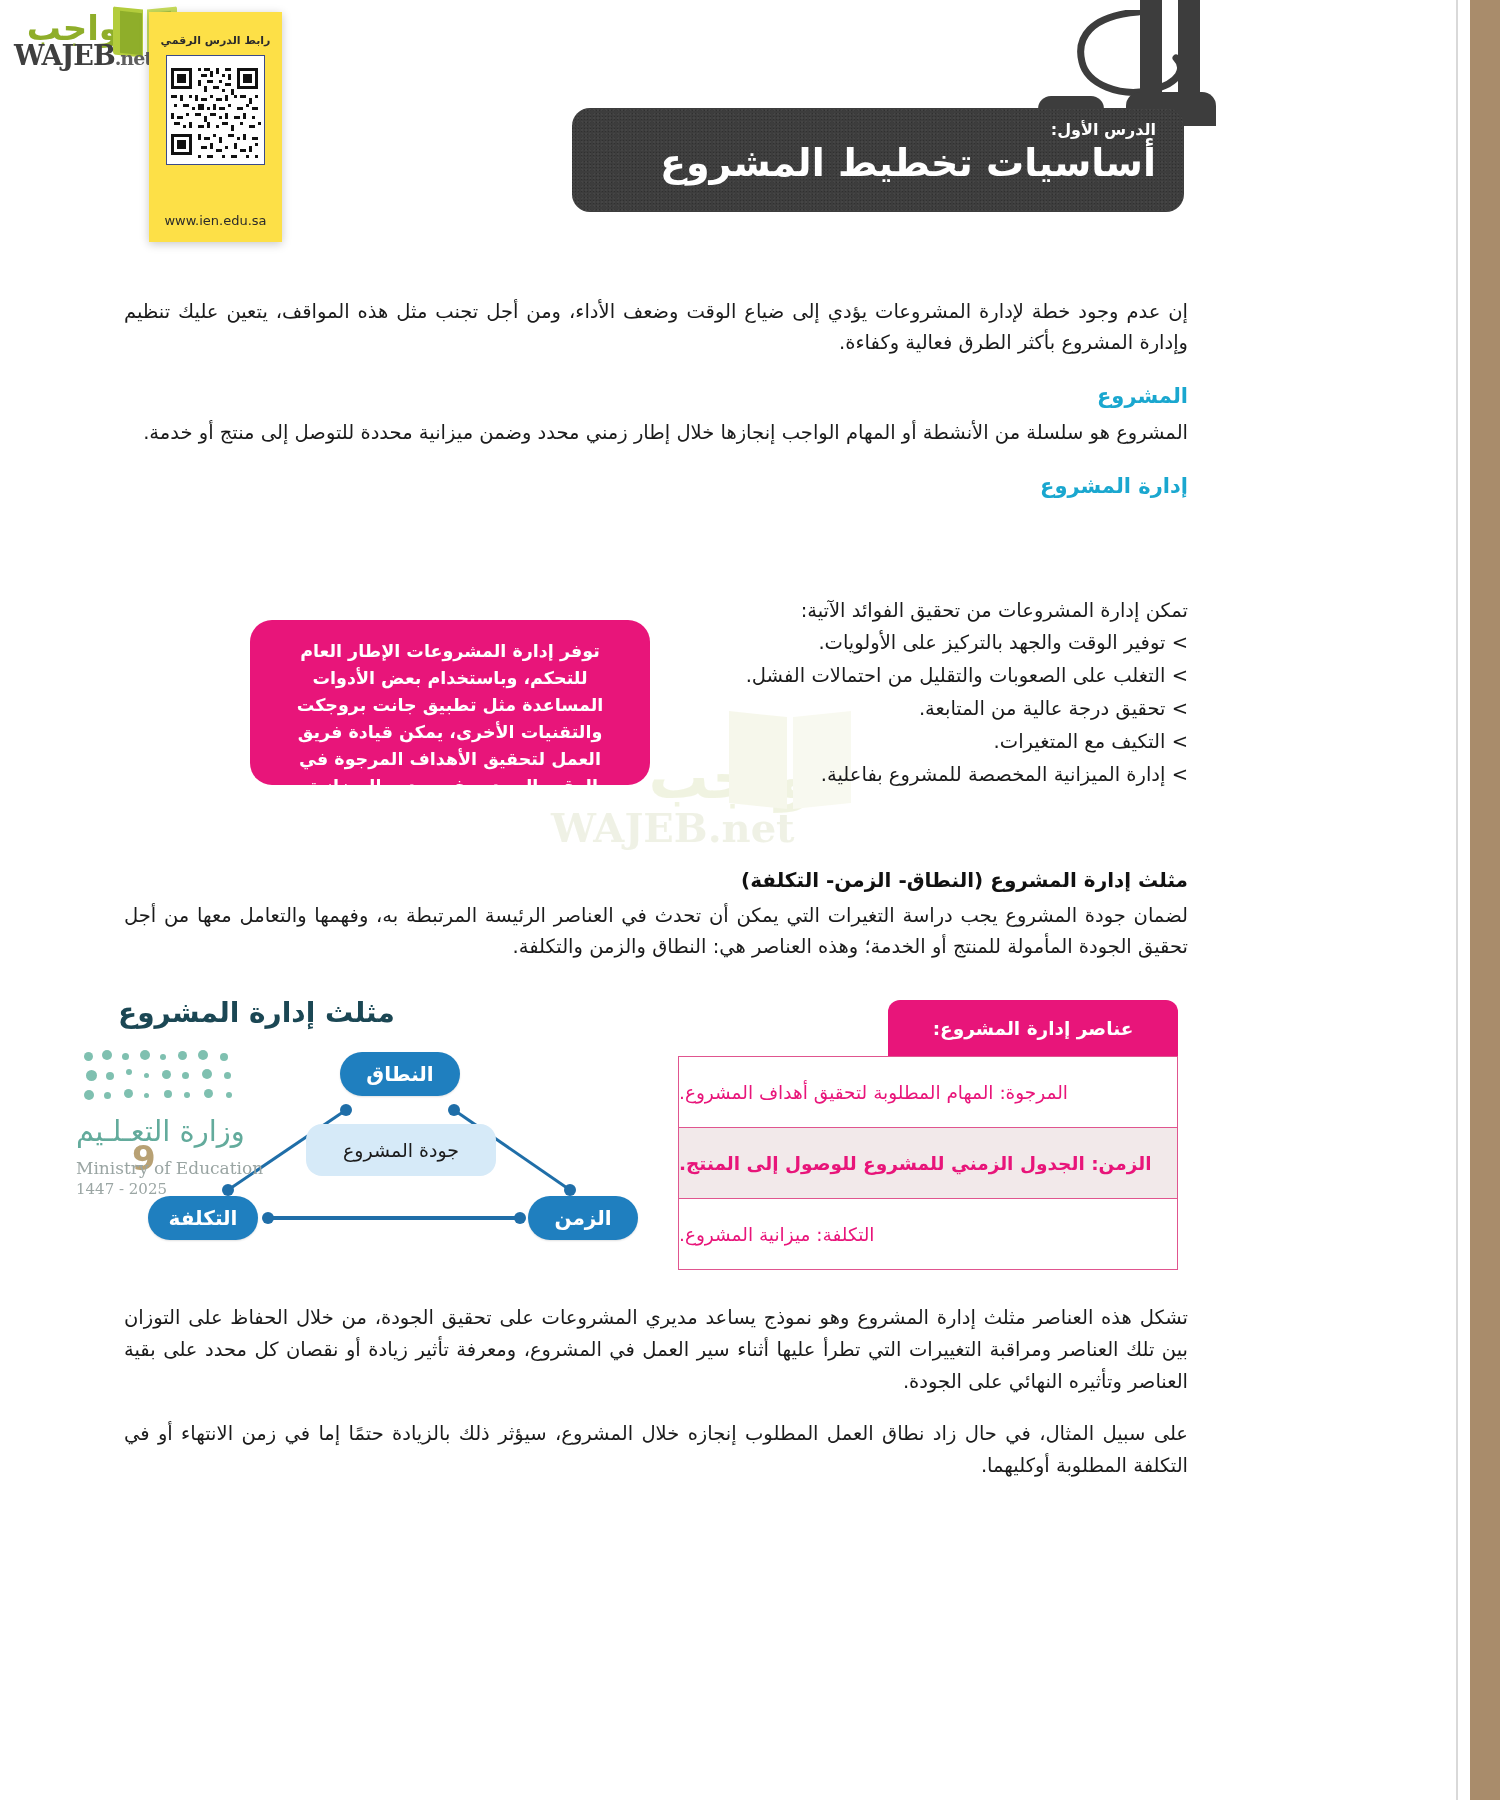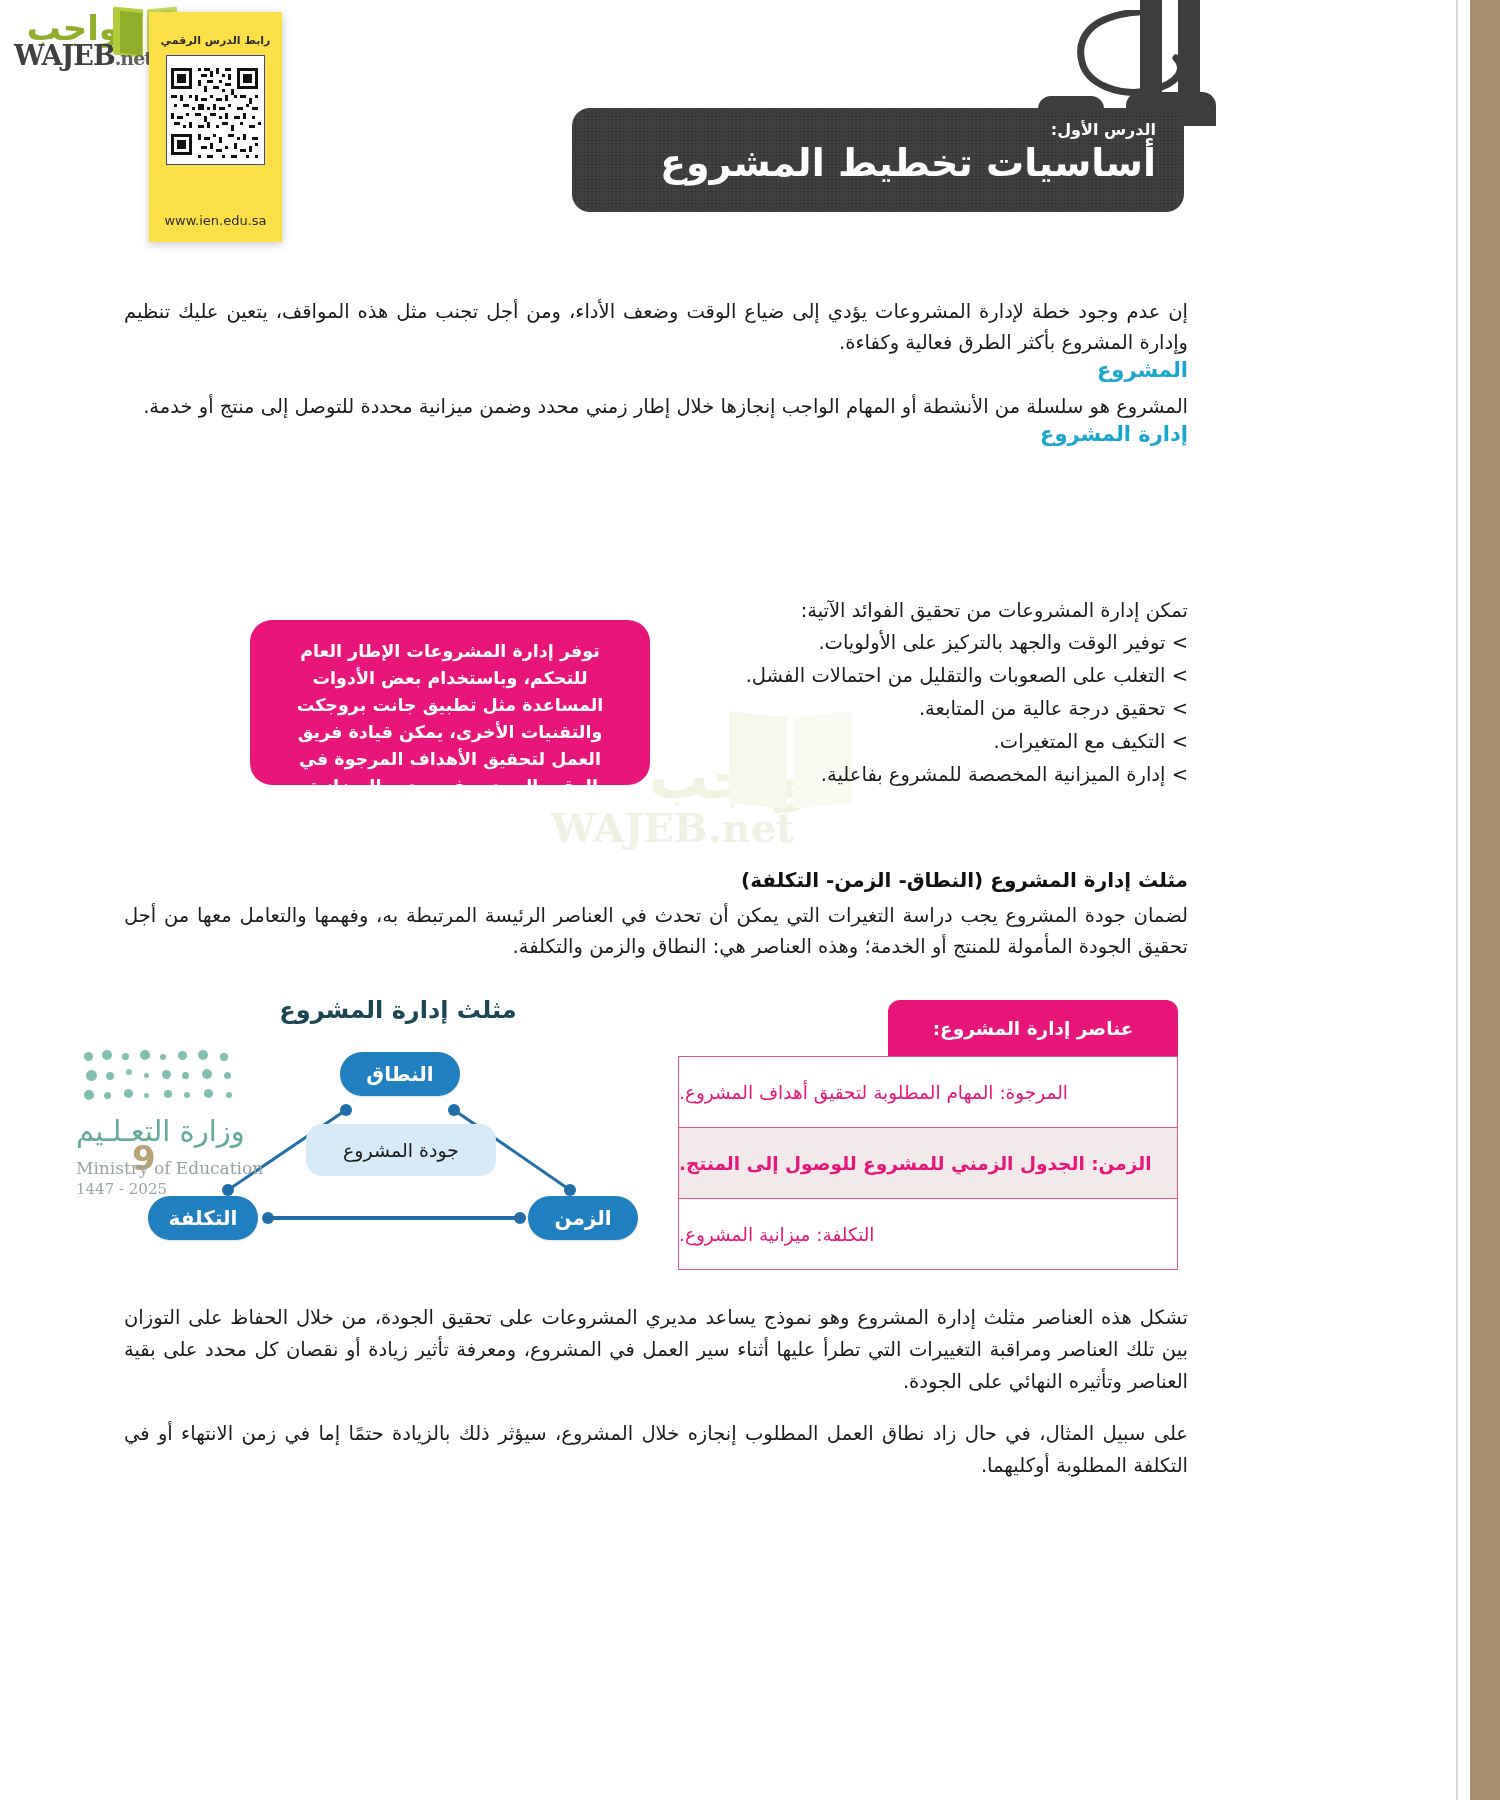--- a/index.html
+++ b/index.html
@@ -145,20 +145,21 @@
     font-size: 19.5px;
     line-height: 31px;
     color: #1b1b1b;
     text-align: justify;
     font-family: "DejaVu Sans", "Liberation Sans", sans-serif;
   }
   h3.cyan-head {
     color: #1aa7cf;
     font-size: 21px;
     font-weight: 700;
+    margin-top: 26px;
     margin-bottom: 9px;
   }
   h3.dark-head {
     color: #111111;
     font-size: 20px;
     font-weight: 700;
     margin-top: 24px;
     margin-bottom: 8px;
   }
 
@@ -222,22 +223,22 @@
   .wm-book i.r { left: 66px; background: #f3f4e2; transform: skewY(-6deg); }
 
   
   .tri-wrap {
     position: absolute;
     left: 118px; top: 990px;
     width: 560px; height: 290px;
   }
   .tri-caption {
     position: absolute; left: 0; right: 0; top: 6px;
-    text-align: center;
-    font-size: 24px; font-weight: 700; color: #1b4754;
+    text-align: left;
+    font-size: 28px; font-weight: 700; color: #1b4754;
     direction: rtl;
   }
   .node {
     position: absolute;
     background: #1f7fbf;
     color: #ffffff;
     border-radius: 22px;
     font-size: 20px; font-weight: 700;
     display: flex; align-items: center; justify-content: center;
     direction: rtl;

